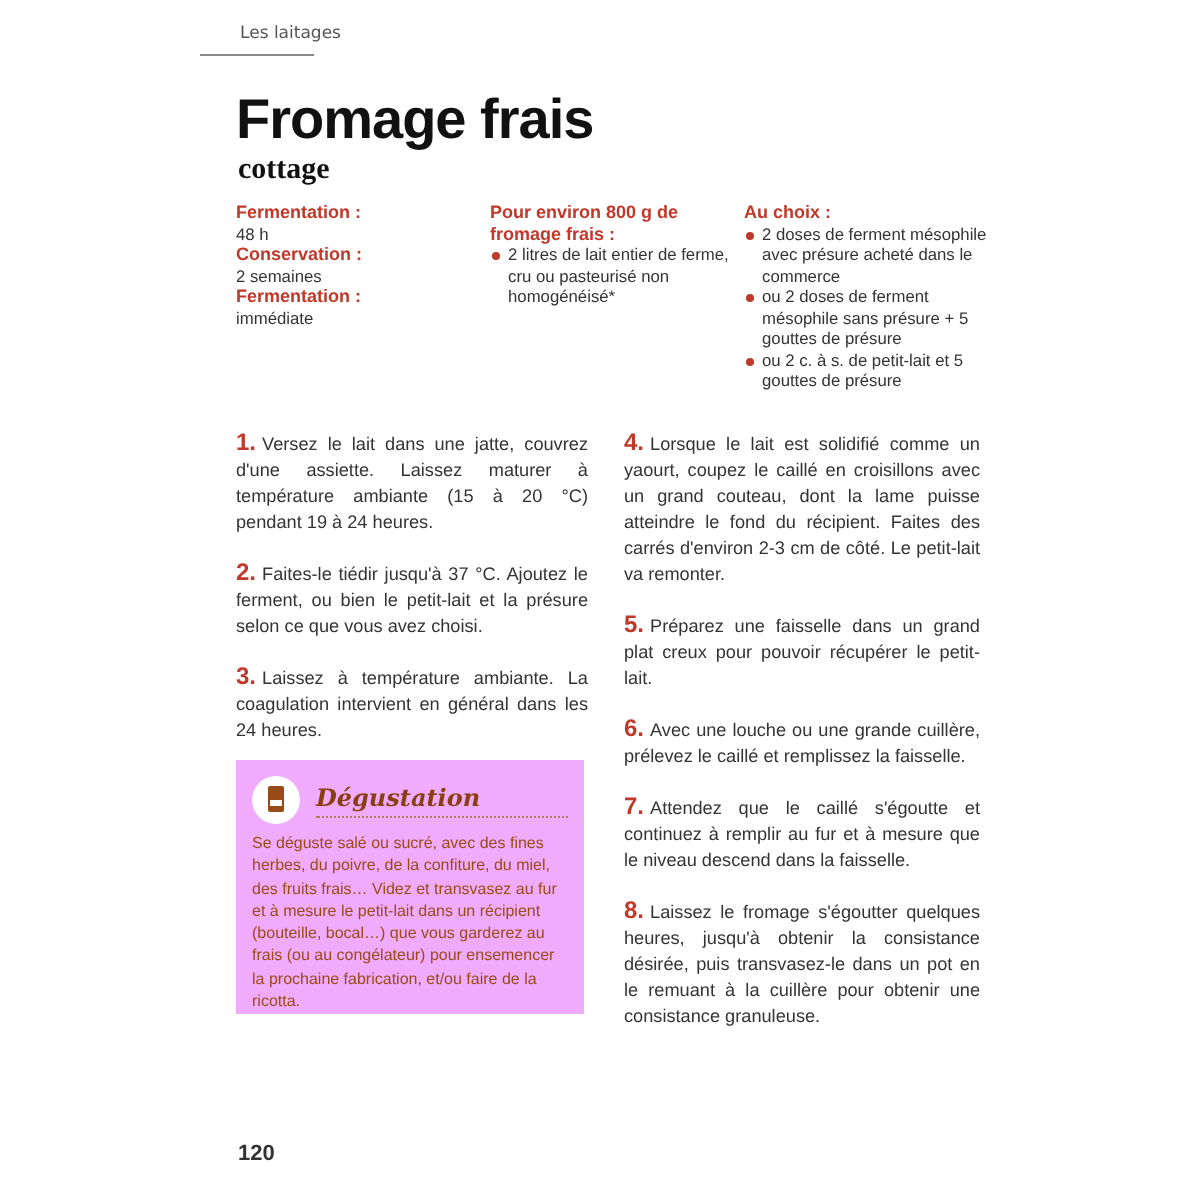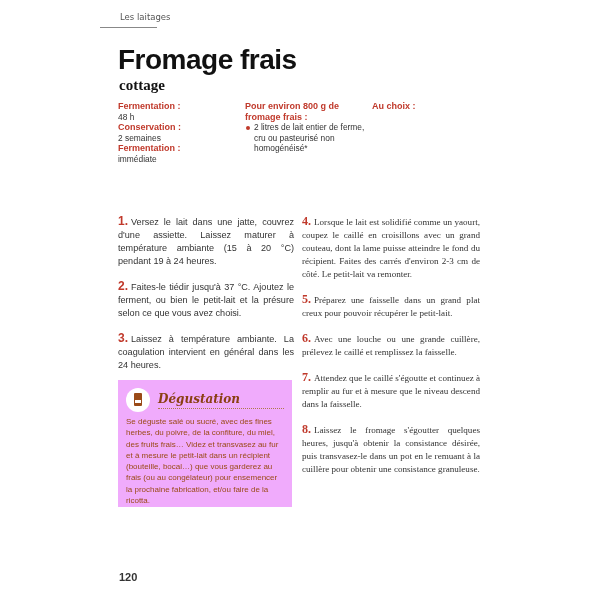--- a/index.html
+++ b/index.html
@@ -27,21 +27,21 @@
     .meta-col1 { left: 118px; top: 101px; width: 120px; }
     .meta-col2 { left: 245px; top: 101px; width: 120px; }
     .meta-col3 { left: 372px; top: 101px; width: 125px; }
     .bullet-list { list-style: none; margin: 0; padding: 0; }
     .bullet-list li { position: relative; padding-left: 9px; }
     .bullet-list li::before {
       content: ""; position: absolute; left: 1px; top: 4px; width: 4px; height: 4px; border-radius: 50%; background: #c0392b;
     }
     .steps { position: absolute; font-size: 9.1px; line-height: 13px; color: #333; }
     .steps-left { left: 118px; top: 215px; width: 176px; }
-    .steps-right { left: 302px; top: 215px; width: 178px; font-family: Liberation Serif, serif; }
+    .steps-right { left: 312px; top: 215px; width: 178px; }
     .step { margin: 0 0 12px 0; text-align: justify; }
     .step-num { color: #c0392b; font-weight: bold; font-size: 12px; margin-right: 3px; }
     .tasting {
       position: absolute; left: 118px; top: 380px; width: 174px; height: 127px; background: #f0abfc;
       box-sizing: border-box; padding: 8px 8px 6px 8px;
     }
     .tasting-head { display: flex; align-items: center; height: 24px; margin-bottom: 4px; }
     .jar-icon {
       width: 24px; height: 24px; border-radius: 50%; background: #ffffff; position: relative; flex: none;
     }
@@ -80,20 +80,25 @@
 
 <div class="meta meta-col2">
   <div class="meta-label">Pour environ 800 g de fromage frais :</div>
   <ul class="bullet-list">
     <li>2 litres de lait entier de ferme, cru ou pasteurisé non homogénéisé*</li>
   </ul>
 </div>
 
 <div class="meta meta-col3">
   <div class="meta-label">Au choix :</div>
+  <ul class="bullet-list">
+    <li>2 doses de ferment mésophile avec présure acheté dans le commerce</li>
+    <li>ou 2 doses de ferment mésophile sans présure + 5 gouttes de présure</li>
+    <li>ou 2 c. à s. de petit-lait et 5 gouttes de présure</li>
+  </ul>
 </div>
 
 <div class="steps steps-left">
   <p class="step"><span class="step-num">1.</span><span>Versez le lait dans une jatte, couvrez d'une assiette. Laissez maturer à température ambiante (15 à 20 °C) pendant 19 à 24 heures.</span></p>
   <p class="step"><span class="step-num">2.</span><span>Faites-le tiédir jusqu'à 37 °C. Ajoutez le ferment, ou bien le petit-lait et la présure selon ce que vous avez choisi.</span></p>
   <p class="step"><span class="step-num">3.</span><span>Laissez à température ambiante. La coagulation intervient en général dans les 24 heures.</span></p>
 </div>
 
 <div class="steps steps-right">
   <p class="step"><span class="step-num">4.</span><span>Lorsque le lait est solidifié comme un yaourt, coupez le caillé en croisillons avec un grand couteau, dont la lame puisse atteindre le fond du récipient. Faites des carrés d'environ 2-3 cm de côté. Le petit-lait va remonter.</span></p>

